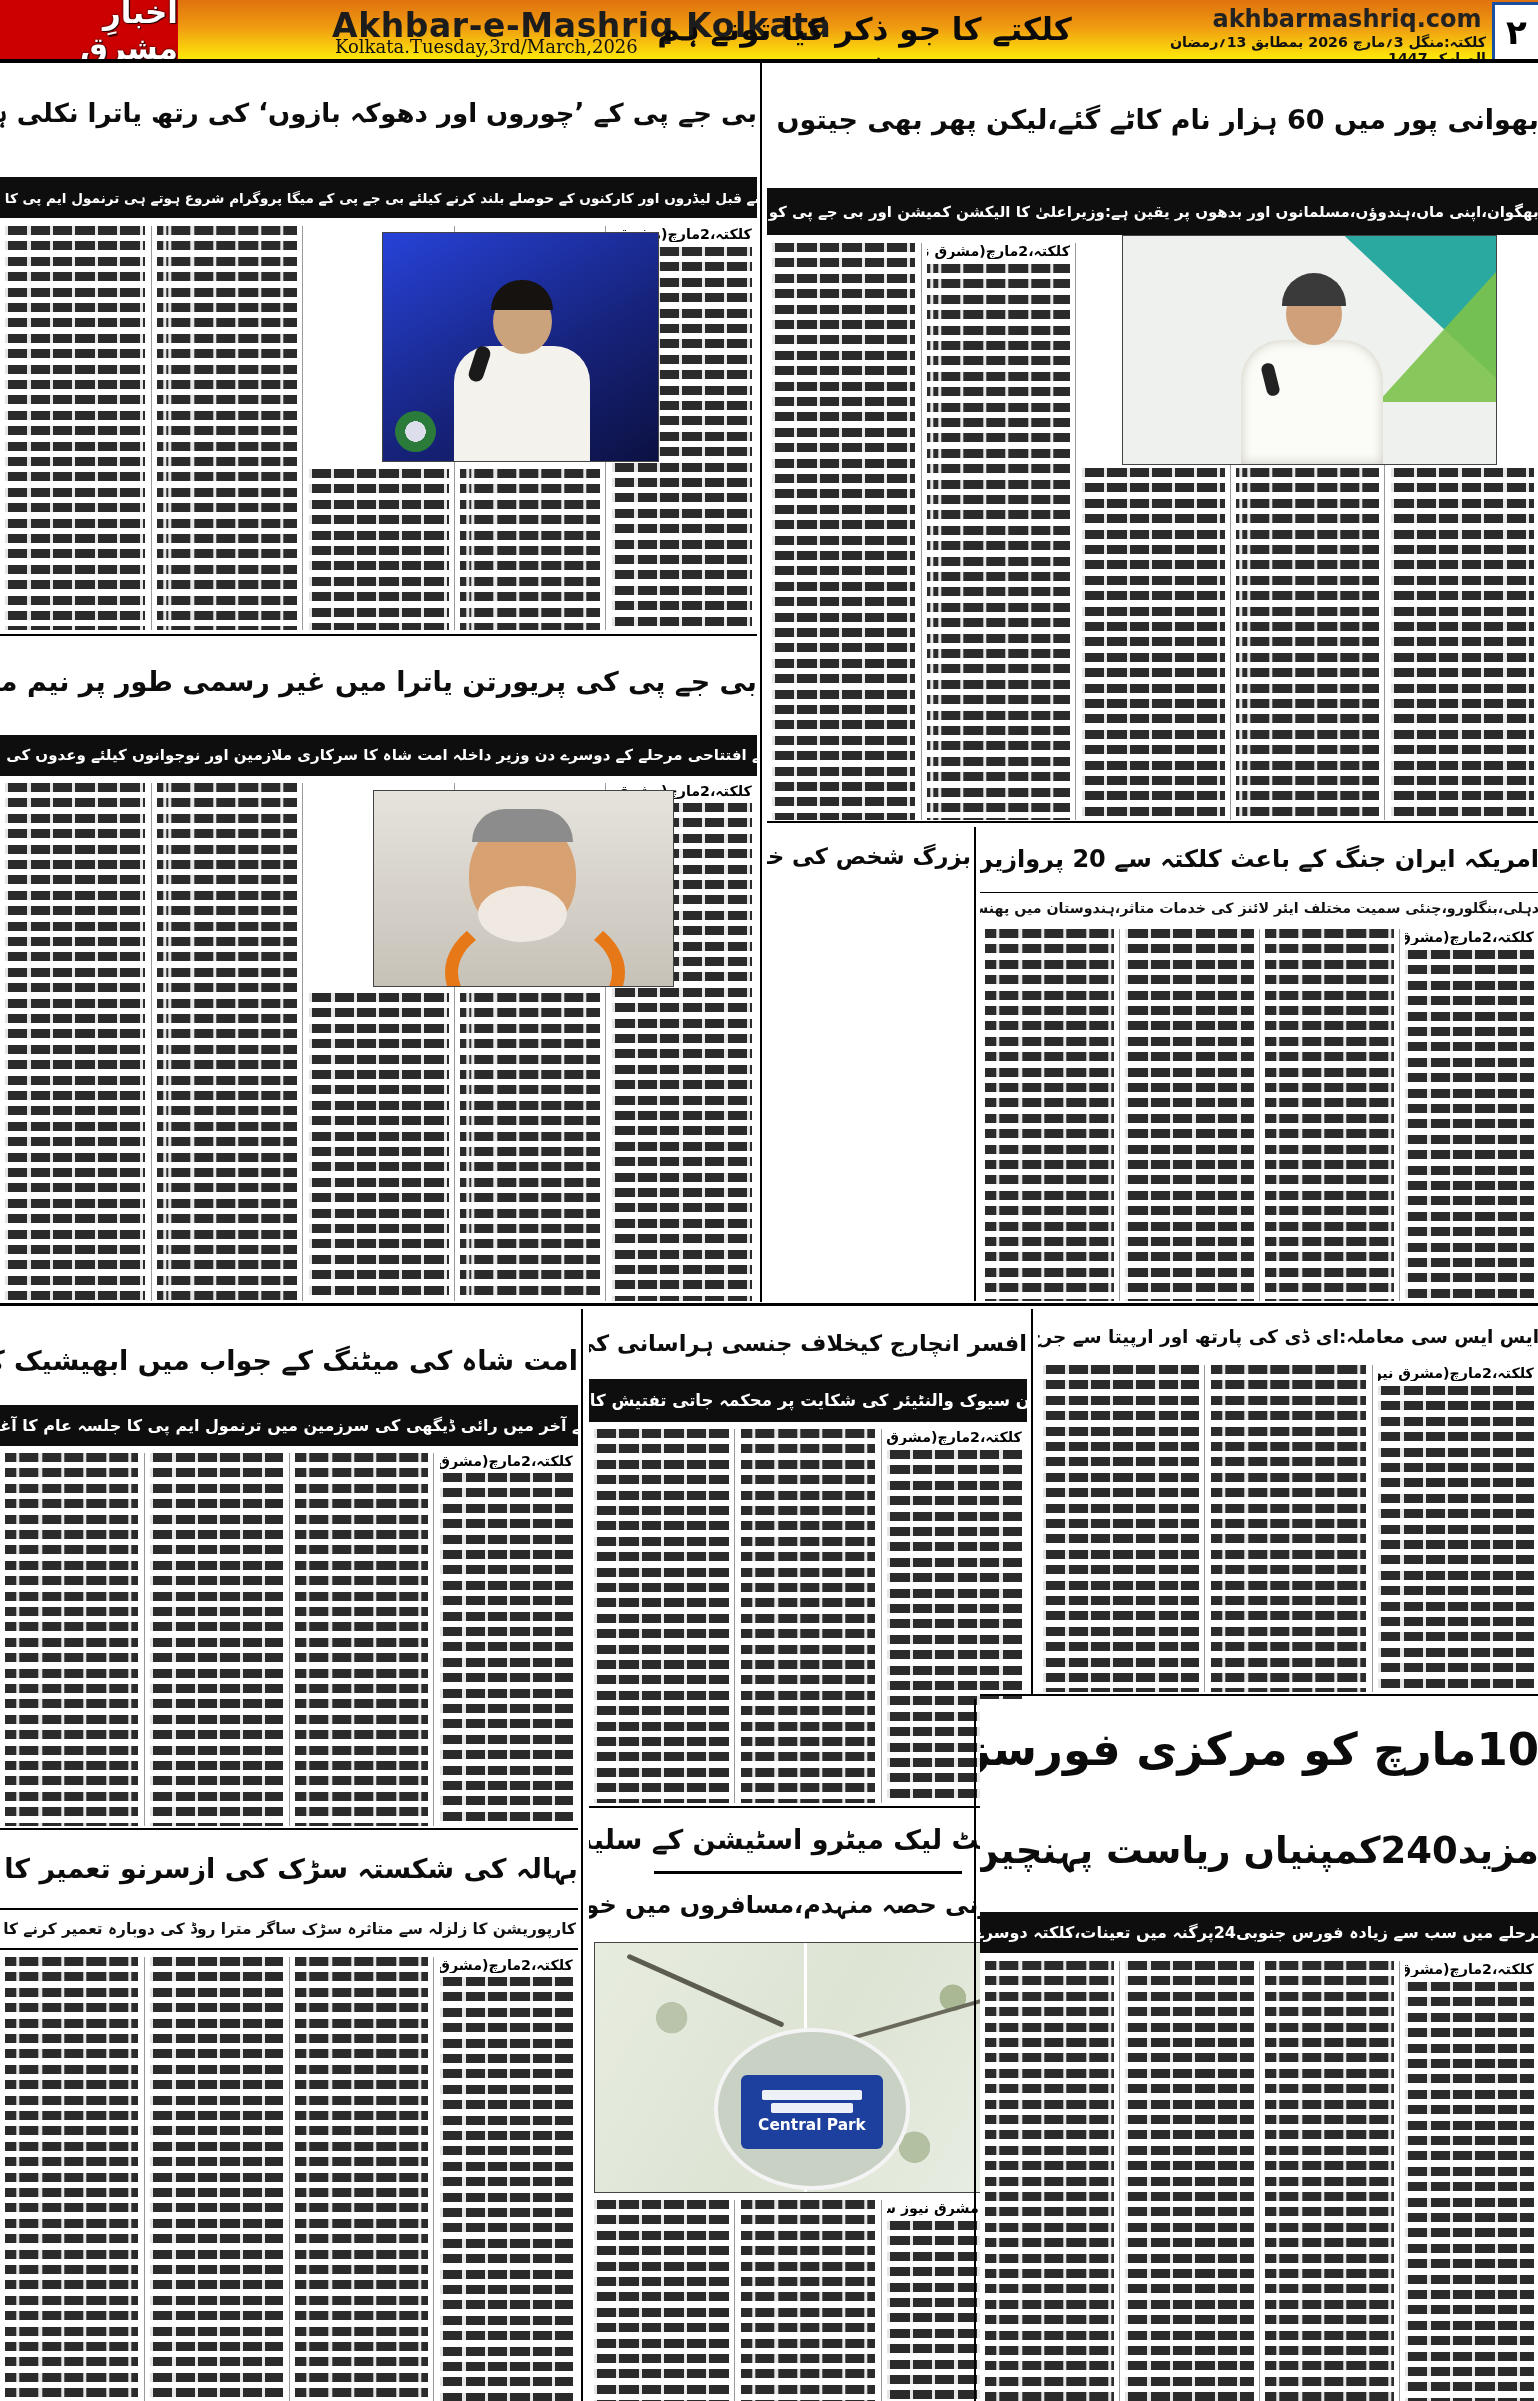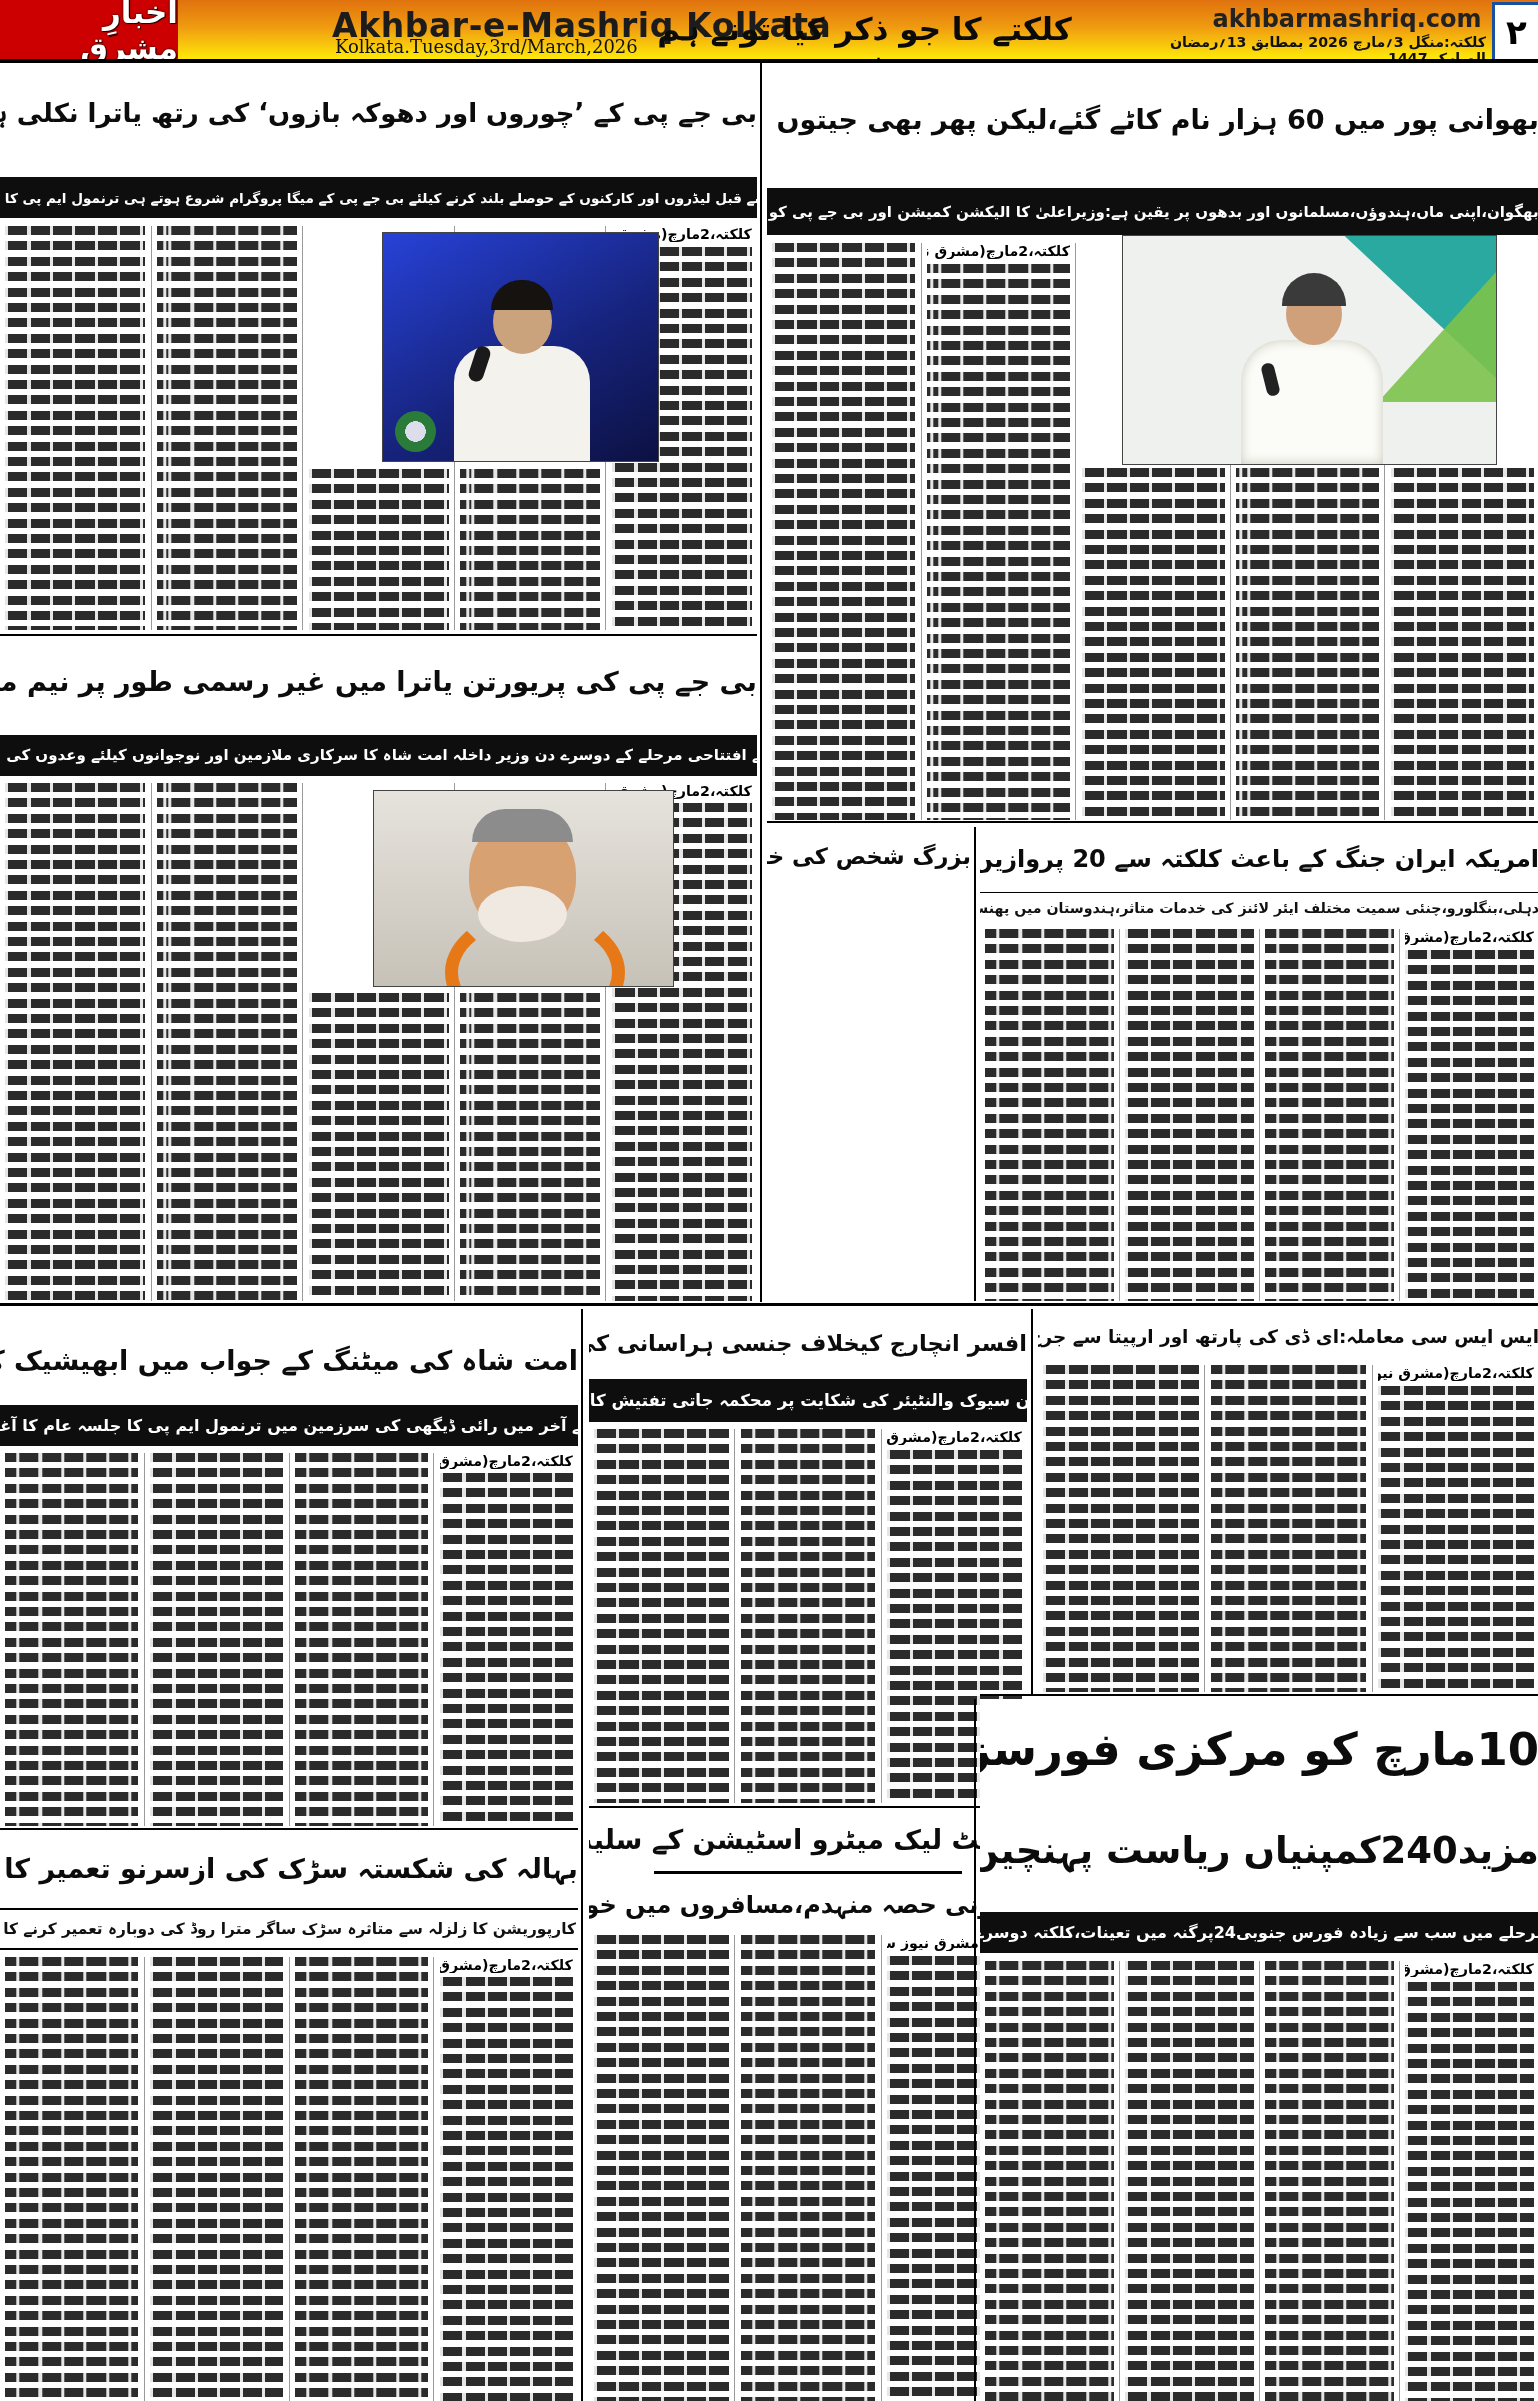--- a/index.html
+++ b/index.html
@@ -244,20 +244,38 @@
           <div class="gk"></div>
         </div>
     </div>
   </section>
   <div class="abs hrule" style="left:589px;top:1806px;width:438px;height:2.4px;"></div>
 
   <section class="article" style="left:589px;top:1810px;width:438px;height:591px;">
     <div class="headline rtl" style="height:59px;line-height:59px;font-size:27px;">سالٹ لیک میٹرو اسٹیشن کے سلیب کا</div>
     <div class="hrule" style="width:308px;height:2.4px;margin:2.4px auto;"></div>
     <div class="headline rtl" style="height:59px;line-height:59px;font-size:24px;">بیرونی حصہ منہدم،مسافروں میں خوف و ہراس</div>
+    <figure class="photo-flow" style="margin:7.1px 4.7px;height:249px;background:
+        radial-gradient(circle at 18% 30%, #b9c4ab 0 15.4px, transparent 16px),
+        radial-gradient(circle at 62% 55%, #c8d2ba 0 20px, transparent 21px),
+        radial-gradient(circle at 84% 22%, #aab894 0 13px, transparent 13.6px),
+        radial-gradient(circle at 35% 75%, #cfd9c2 0 18px, transparent 18.4px),
+        radial-gradient(circle at 75% 82%, #b4c0a2 0 15.4px, transparent 16px),
+        linear-gradient(120deg,#e7ece0 0%,#dde4d4 50%,#e9eee3 100%);">
+      <div class="ph" style="left:49%;top:0;width:3.6px;height:100%;background:#fff;"></div>
+      <div class="ph" style="left:6%;top:18%;width:40%;height:4.7px;background:#5c5c50;transform:rotate(24deg);border-radius:2.4px;"></div>
+      <div class="ph" style="left:58%;top:30%;width:34%;height:4.1px;background:#6a6a5c;transform:rotate(-16deg);border-radius:2.4px;"></div>
+      <div class="ph" style="left:28%;top:34%;width:44%;height:62%;border:4.7px solid #f4f4f4;border-radius:50%;background:#c9d1c4;overflow:hidden;">
+        <div class="sign" style="left:12%;top:28%;width:76%;height:48%;">
+          <div class="sign-bar"></div>
+          <div class="sign-bar" style="width:58%;"></div>
+          <div class="sign-en">Central Park</div>
+        </div>
+      </div>
+    </figure>
     <div class="cols">
       <div class="col">
           <div class="dateline rtl">کلکتہ(مشرق نیوز سروس)</div>
           <div class="gk"></div>
         </div>
       <div class="col">
           <div class="gk"></div>
         </div>
       <div class="col">
           <div class="gk"></div>

